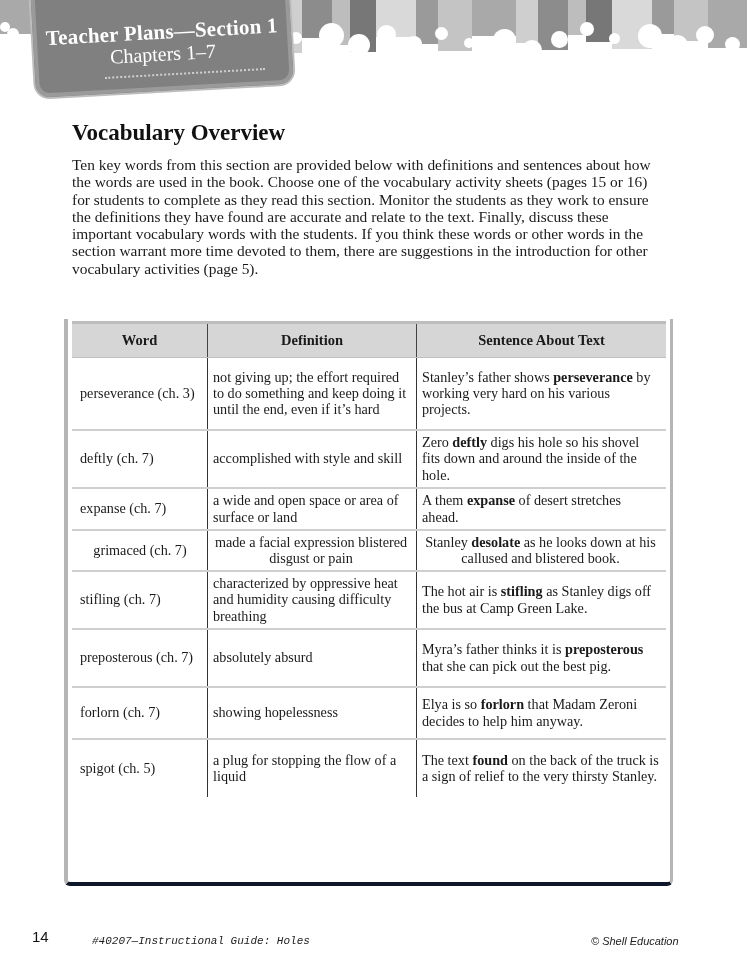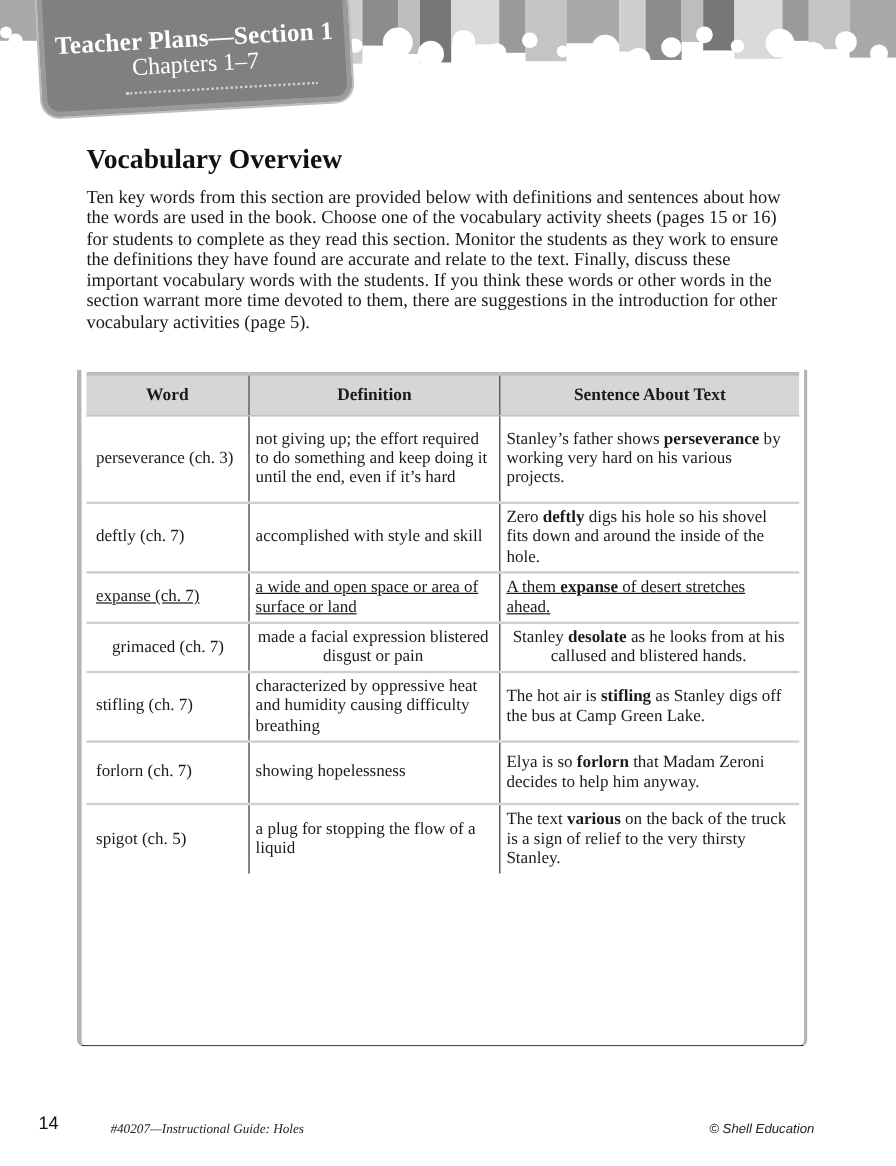--- a/index.html
+++ b/index.html
@@ -27,42 +27,42 @@
     .page-title {
       position: absolute; left: 72px; top: 120px; font-size: 23px; font-weight: bold; color: #111;
     }
     .intro {
       position: absolute; left: 72px; top: 156px; width: 590px;
       font-size: 15.4px; line-height: 17.3px; color: #1a1a1a;
     }
 
     
     .table-wrap {
-      position: absolute; left: 64px; top: 308px; width: 602px; height: 563px;
+      position: absolute; left: 64px; top: 319px; width: 602px; height: 563px;
       border-left: 4px solid #b5b5b5; border-right: 3px solid #b5b5b5;
-      border-bottom: 1px solid #0f172a; border-radius: 0 0 6px 6px;
+      border-bottom: 4px solid #0f172a; border-radius: 0 0 6px 6px;
     }
     table.vocab {
       position: absolute; left: 4px; top: 2px; width: 594px; border-collapse: collapse;
       font-size: 14.2px; line-height: 16.2px;
     }
     .vocab th {
       background: #d6d6d6; height: 31px; font-weight: bold; font-size: 14.5px; text-align: center;
       border-bottom: 1px solid #c0c0c0; border-top: 3px solid #bdbdbd;
     }
     .vocab td { padding: 0 7px 0 9px; vertical-align: middle; border-bottom: 2px solid #cfcfcf; }
     .vocab td.c-word { width: 120px; padding-left: 8px; }
     .vocab td.c-def { width: 196px; border-left: 1.5px solid #333; padding-left: 5px; }
     .vocab td.c-sent { border-left: 1.5px solid #333; padding-left: 5px; }
     .vocab th.c-def, .vocab th.c-sent { border-left: 1.5px solid #444; }
     .vocab tr:last-child td { border-bottom: none; }
     .vocab b { font-weight: bold; }
 
     .footer-page { position: absolute; left: 32px; top: 928px; font-family: "Liberation Sans", sans-serif; font-size: 15px; color: #111; }
-    .footer-left { position: absolute; left: 92px; top: 935px; font-family: Liberation Serif, serif; font-style: italic; font-size: 11px; color: #222; }
+    .footer-left { position: absolute; left: 92px; top: 935px; font-family: Liberation Mono, monospace; font-style: italic; font-size: 11px; color: #222; }
     .footer-right { position: absolute; left: 591px; top: 935px; font-family: "Liberation Sans", sans-serif; font-style: italic; font-size: 11px; color: #222; }
   </style>
 </head>
 <body>
 
 <div class="header-band" id="stripes">
     <div class="stripe" style="left: 0px; width: 44px; background: rgb(169, 169, 169); height: 34px;"></div>
     <div class="stripe" style="left: 44px; width: 22px; background: rgb(207, 207, 207); height: 41px;"></div>
     <div class="stripe" style="left: 66px; width: 30px; background: rgb(140, 140, 140); height: 48px;"></div>
     <div class="stripe" style="left: 96px; width: 18px; background: rgb(189, 189, 189); height: 55px;"></div>
@@ -143,44 +143,49 @@
         <tr style="height: 72px;">
           <td class="c-word">perseverance (ch. 3)</td>
           <td class="c-def">not giving up; the effort required to do something and keep doing it until the end, even if it’s hard</td>
           <td class="c-sent"><span>Stanley’s father shows </span><b>perseverance</b><span> by working very hard on his various projects.</span></td>
         </tr>
         <tr style="height: 58px;">
           <td class="c-word">deftly (ch. 7)</td>
           <td class="c-def">accomplished with style and skill</td>
           <td class="c-sent"><span>Zero </span><b>deftly</b><span> digs his hole so his shovel fits down and around the inside of the hole.</span></td>
         </tr>
-        <tr style="height: 42px; text-decoration: underline;">
+        <tr style="height: 42px;">
           <td class="c-word">expanse (ch. 7)</td>
           <td class="c-def">a wide and open space or area of surface or land</td>
           <td class="c-sent"><span>A them </span><b>expanse</b><span> of desert stretches ahead.</span></td>
         </tr>
         <tr style="height: 41px; text-align: center;">
           <td class="c-word">grimaced (ch. 7)</td>
           <td class="c-def">made a facial expression blistered disgust or pain</td>
-          <td class="c-sent"><span>Stanley </span><b>desolate</b><span> as he looks from at his callused and blistered hands.</span></td>
+          <td class="c-sent"><span>Stanley </span><b>desolate</b><span> as he looks down at his callused and blistered book.</span></td>
         </tr>
         <tr style="height: 58px;">
           <td class="c-word">stifling (ch. 7)</td>
           <td class="c-def">characterized by oppressive heat and humidity causing difficulty breathing</td>
           <td class="c-sent"><span>The hot air is </span><b>stifling</b><span> as Stanley digs off the bus at Camp Green Lake.</span></td>
+        </tr>
+        <tr style="height: 58px;">
+          <td class="c-word">preposterous (ch. 7)</td>
+          <td class="c-def">absolutely absurd</td>
+          <td class="c-sent"><span>Myra’s father thinks it is </span><b>preposterous</b><span> that she can pick out the best pig.</span></td>
         </tr>
         <tr style="height: 52px;">
           <td class="c-word">forlorn (ch. 7)</td>
           <td class="c-def">showing hopelessness</td>
           <td class="c-sent"><span>Elya is so </span><b>forlorn</b><span> that Madam Zeroni decides to help him anyway.</span></td>
         </tr>
         <tr style="height: 58px;">
           <td class="c-word">spigot (ch. 5)</td>
           <td class="c-def">a plug for stopping the flow of a liquid</td>
-          <td class="c-sent"><span>The text </span><b>various</b><span> on the back of the truck is a sign of relief to the very thirsty Stanley.</span></td>
+          <td class="c-sent"><span>The text </span><b>found</b><span> on the back of the truck is a sign of relief to the very thirsty Stanley.</span></td>
         </tr>
       </tbody>
   </table>
 </div>
 
 <div class="footer-page">14</div>
 <div class="footer-left">#40207—Instructional Guide: Holes</div>
 <div class="footer-right">© Shell Education</div>
 
 </body></html>

